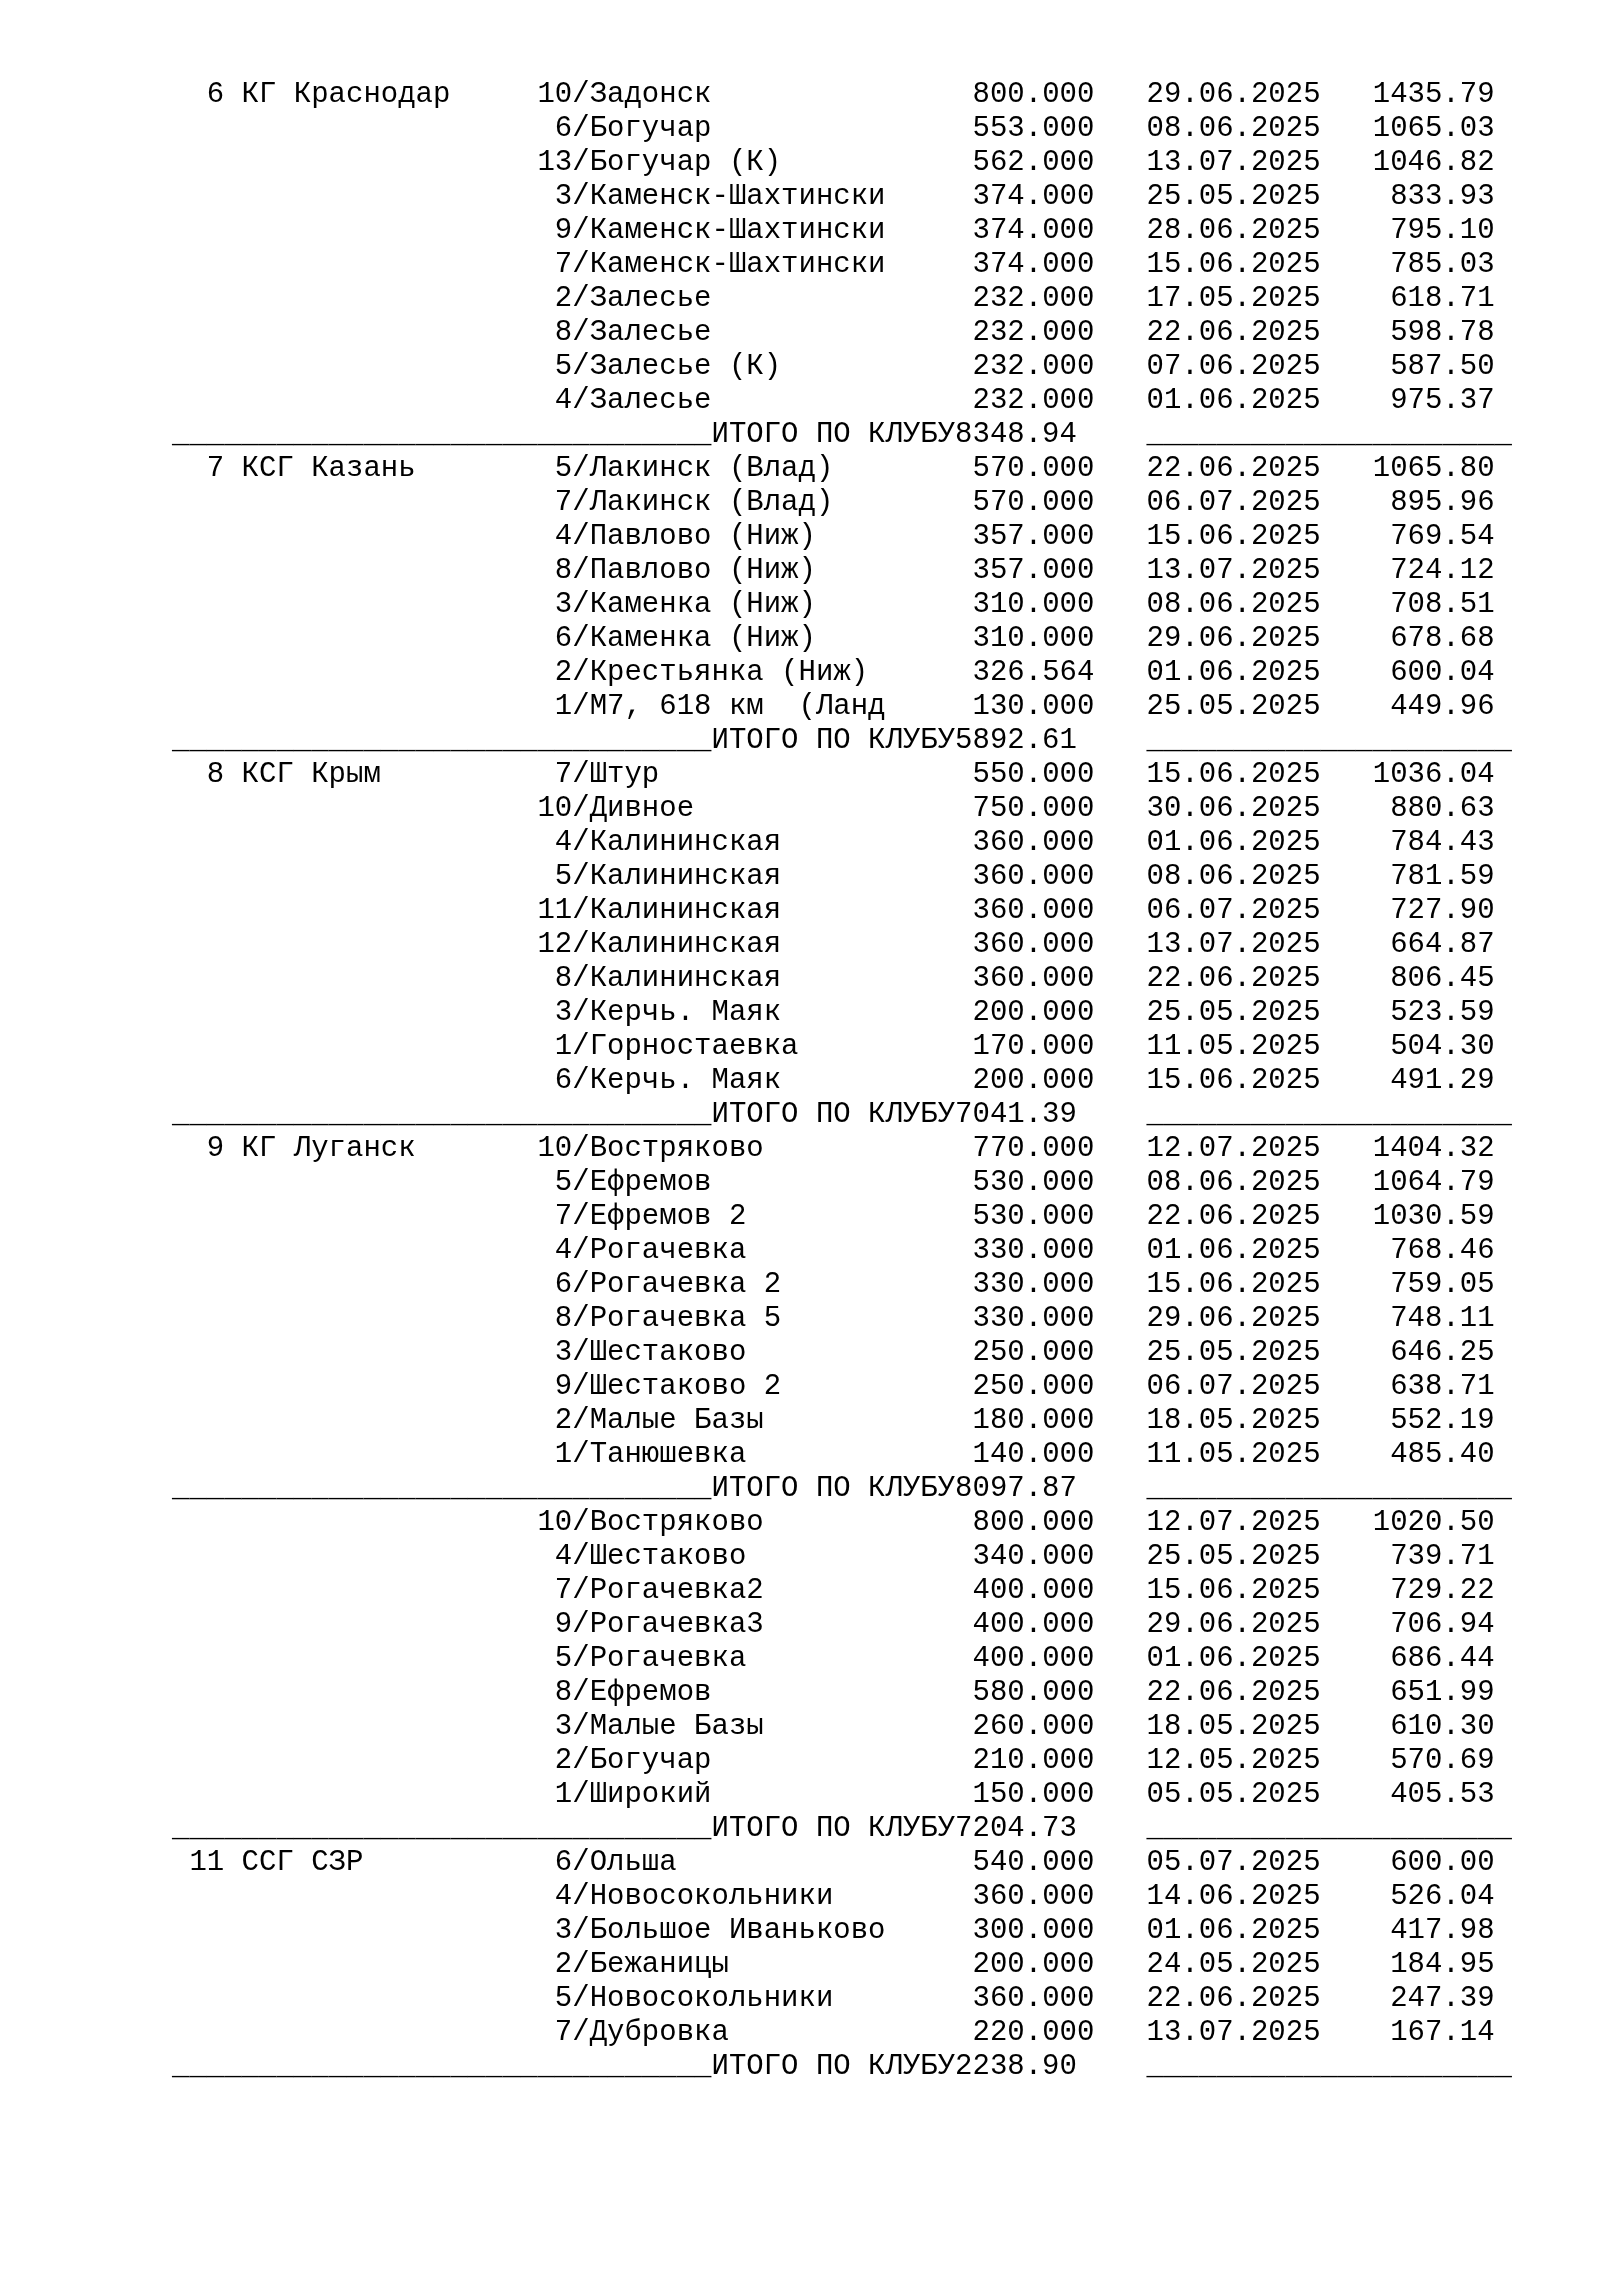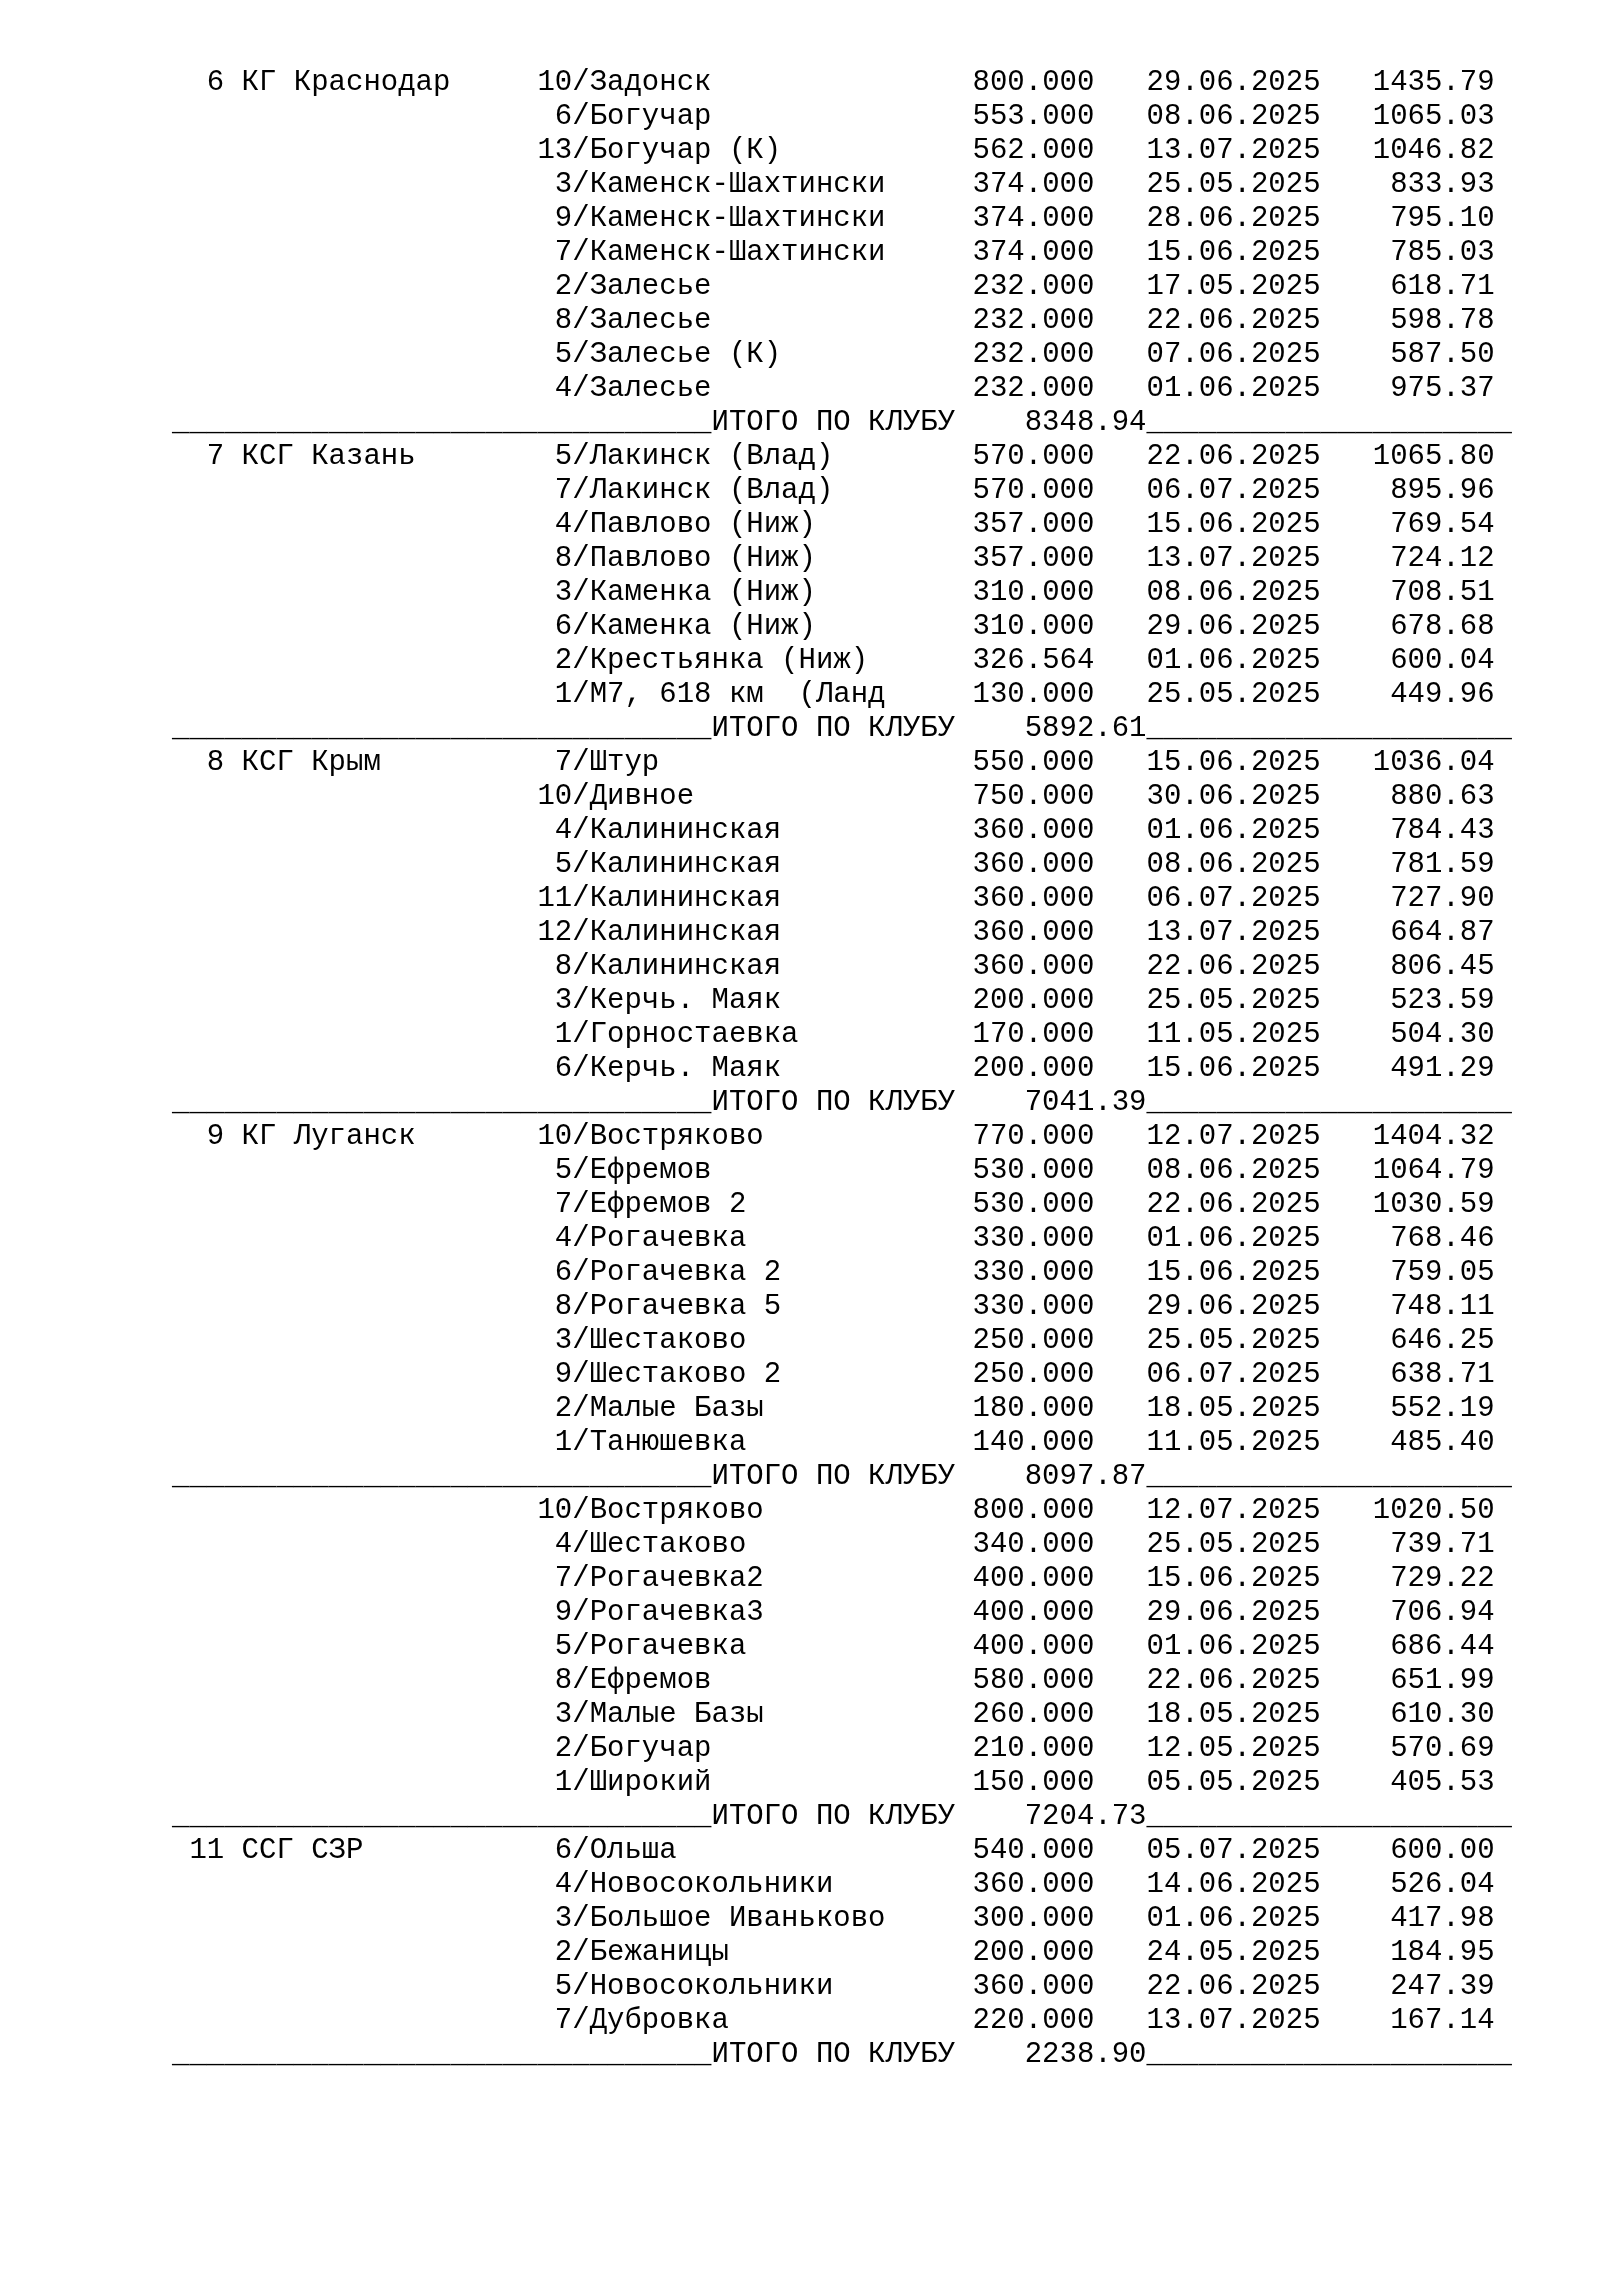--- a/index.html
+++ b/index.html
@@ -7,39 +7,39 @@
     position: relative;
     width: 1621px;
     height: 2293px;
     background: #ffffff;
     margin: 0 auto;
     overflow: hidden;
   }
   .report {
     position: absolute;
     left: 172px;
-    top: 66px;
+    top: 78px;
     font-family: "Liberation Mono", "DejaVu Sans Mono", monospace;
     font-size: 29px;
     line-height: 34px;
     color: #000000;
     font-weight: 400;
   }
   .row, .total-line { white-space: pre; height: 34px; }
   .club-field  { display: inline-block; width: 21ch; vertical-align: baseline; }
   .club-num    { display: inline-block; width: 3ch;  text-align: right; }
   .club-name   { padding-left: 1ch; }
   .race-num    { display: inline-block; width: 2ch;  text-align: right; }
   .race-name   { display: inline-block; width: 22ch; }
   .distance    { display: inline-block; width: 7ch;  text-align: right; }
   .date        { display: inline-block; width: 10ch; margin-left: 3ch; }
   .points      { display: inline-block; width: 10ch; text-align: right; }
   .sep-left    { display: inline-block; width: 31ch; font-weight: bold; }
   .total-label { display: inline-block; width: 14ch; }
-  .total-value { display: inline-block; width: 11ch; text-align: right; }
+  .total-value { display: inline-block; width: 11ch; text-align: left; }
   .sep-right   { display: inline-block; width: 21ch; }
 </style>
 </head>
 <body>
 
 <div class="page">
   <div class="report">
       <div class="club-section">
         <div class="rows">
           <div class="row"><span class="club-field"><span class="club-num">6</span><span class="club-name">КГ Краснодар</span></span><span class="race-num">10</span><span class="slash">/</span><span class="race-name">Задонск</span><span class="distance">800.000</span><span class="date">29.06.2025</span><span class="points">1435.79</span></div>

